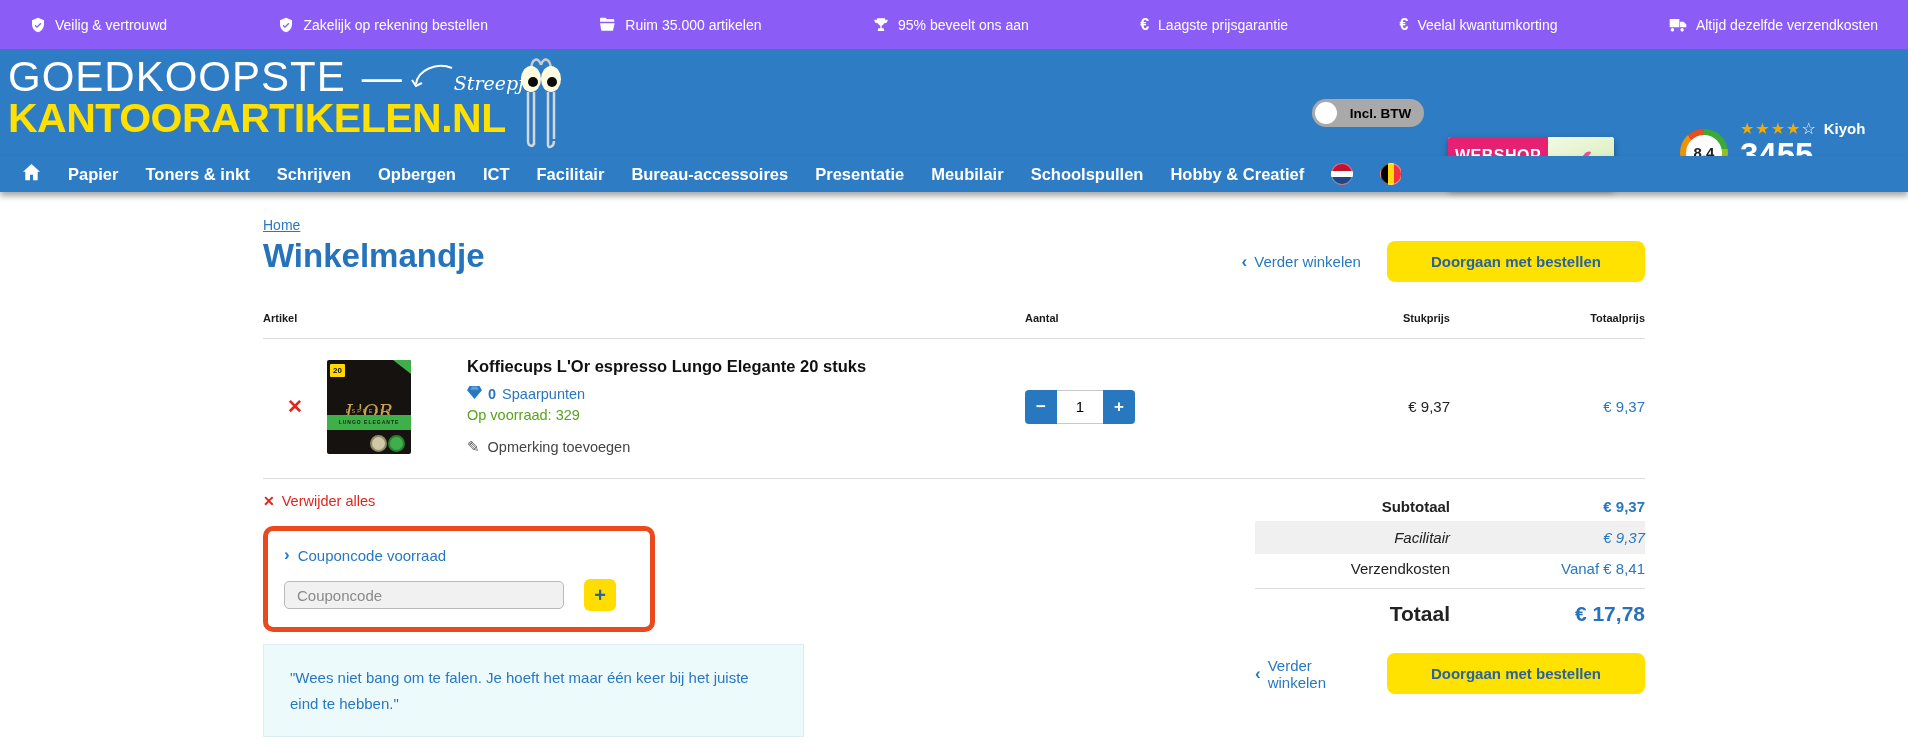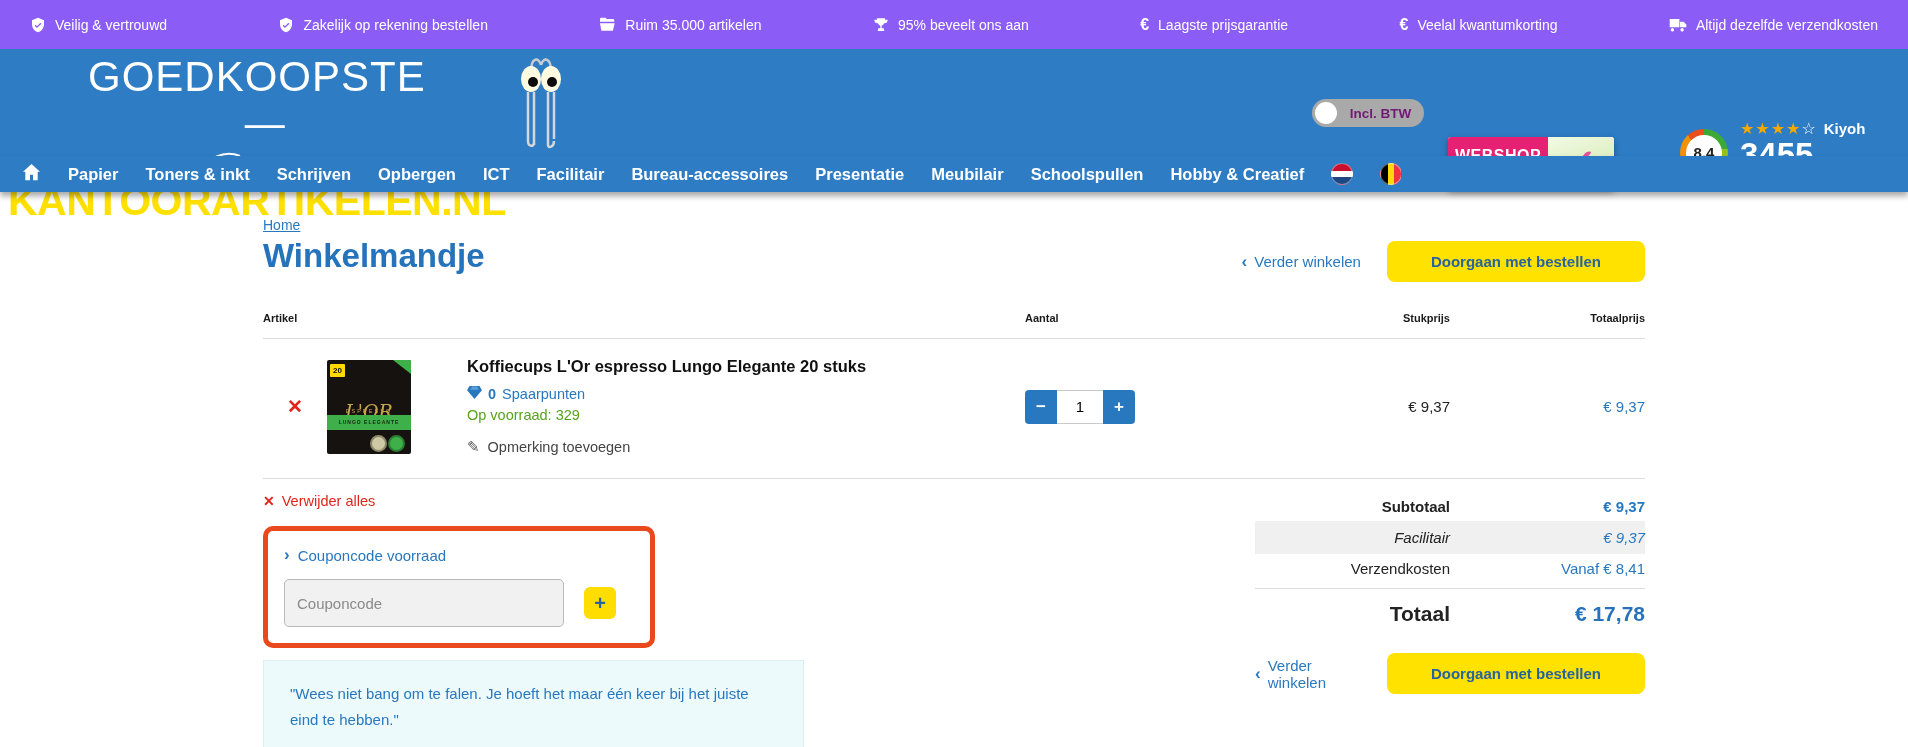--- a/index.html
+++ b/index.html
@@ -10,34 +10,34 @@
   .topbar { height: 49px; background: #8b5cf6; display: flex; align-items: center;
     justify-content: space-between; padding: 0 30px; }
   .topbar-item { display: flex; align-items: center; gap: 9px; color: #fff;
     font-size: 14px; white-space: nowrap; }
   .topbar-item svg { display: block; }
   .euro-glyph { font-size: 16px; font-weight: bold; color: #fff; }
 
   
   .header { position: relative; height: 107px; background: #2e7cc4; }
   .logo { position: absolute; left: 8px; top: 4px; color: #fff; }
-  .logo-line1 { display: flex; align-items: center; flex-direction: column; }
+  .logo-line1 { display: flex; align-items: center; }
   .logo-top { font-size: 42px; letter-spacing: 1px; color: #fff; }
   .logo-dash { font-size: 40px; margin-left: 16px; color: #fff; }
   .streepje { display: flex; align-items: flex-start; margin-left: 6px; }
   .streepje-text { font-family: "DejaVu Serif", serif; font-style: italic;
     font-size: 19px; color: #fff; margin-top: 14px; }
   .logo-bottom { font-size: 41px; font-weight: bold; color: #ffe000;
     letter-spacing: -0.5px; margin-top: -6px; }
   .mascot { position: absolute; left: 519px; top: 4px; }
 
   .btw-toggle { position: absolute; right: 484px; top: 50px; width: 112px; height: 28px;
     background: #a9a9a9; border-radius: 14px; display: flex; align-items: center; }
   .btw-knob { width: 22px; height: 22px; border-radius: 50%; background: #fff; margin-left: 3px; }
-  .btw-label { flex: 1; text-align: center; color: #701a75; font-weight: bold; font-size: 13.5px; }
+  .btw-label { flex: 1; text-align: center; color: #000000; font-weight: bold; font-size: 13.5px; }
 
   .trustmark { position: absolute; left: 1448px; top: 88px; width: 166px; height: 52px;
     background: #fff; border-radius: 3px; box-shadow: 0 3px 7px rgba(0,0,0,.35);
     display: flex; overflow: hidden; }
   .trustmark-pink { width: 100px; background: #e62174; color: #fff; display: flex;
     flex-direction: column; align-items: center; justify-content: center; line-height: 1.05; }
   .trustmark-pink .t1 { font-size: 16px; font-weight: bold; letter-spacing: .5px; }
   .trustmark-pink .t2 { font-size: 13.5px; font-weight: bold; letter-spacing: .2px; }
   .trustmark-check { flex: 1; background: linear-gradient(160deg,#f2fae4 0%,#cfe7a9 100%);
     display: flex; align-items: center; justify-content: center;
@@ -124,21 +124,21 @@
   .lower-right { width: 390px; }
 
   .remove-all { display: inline-flex; align-items: center; gap: 7px; color: #e0251b;
     font-size: 14.5px; cursor: pointer; }
   .remove-all .x { font-weight: bold; font-size: 14px; }
 
   .coupon-wrap { margin-top: 16px; width: 392px; border: 5px solid #e9491c; border-radius: 10px;
     padding: 14px 16px 16px; }
   .coupon-toggle { display: flex; align-items: center; gap: 8px; color: #2878c0; font-size: 15px; cursor: pointer; }
   .coupon-row { display: flex; align-items: center; gap: 20px; margin-top: 14px; }
-  .coupon-input { width: 280px; height: 48px; background: #f1f1f1; border: 1px solid #b9b9b9;
+  .coupon-input { width: 280px; height: 28px; background: #f1f1f1; border: 1px solid #b9b9b9;
     border-radius: 5px; padding: 0 12px; font-size: 15px; color: #555;
     font-family: "Liberation Sans", sans-serif; }
   .coupon-input::placeholder { color: #8a8a8a; }
   .coupon-add { width: 32px; height: 32px; background: #ffdd00; border: none; border-radius: 6px;
     color: #28639f; font-size: 20px; font-weight: bold; cursor: pointer; line-height: 1; }
 
   .quote-box { margin-top: 12px; width: 541px; background: #edfafc; border: 1px solid #ddeef2;
     padding: 20px 26px; color: #2878c0; font-size: 15px; line-height: 1.7; }
 
   

